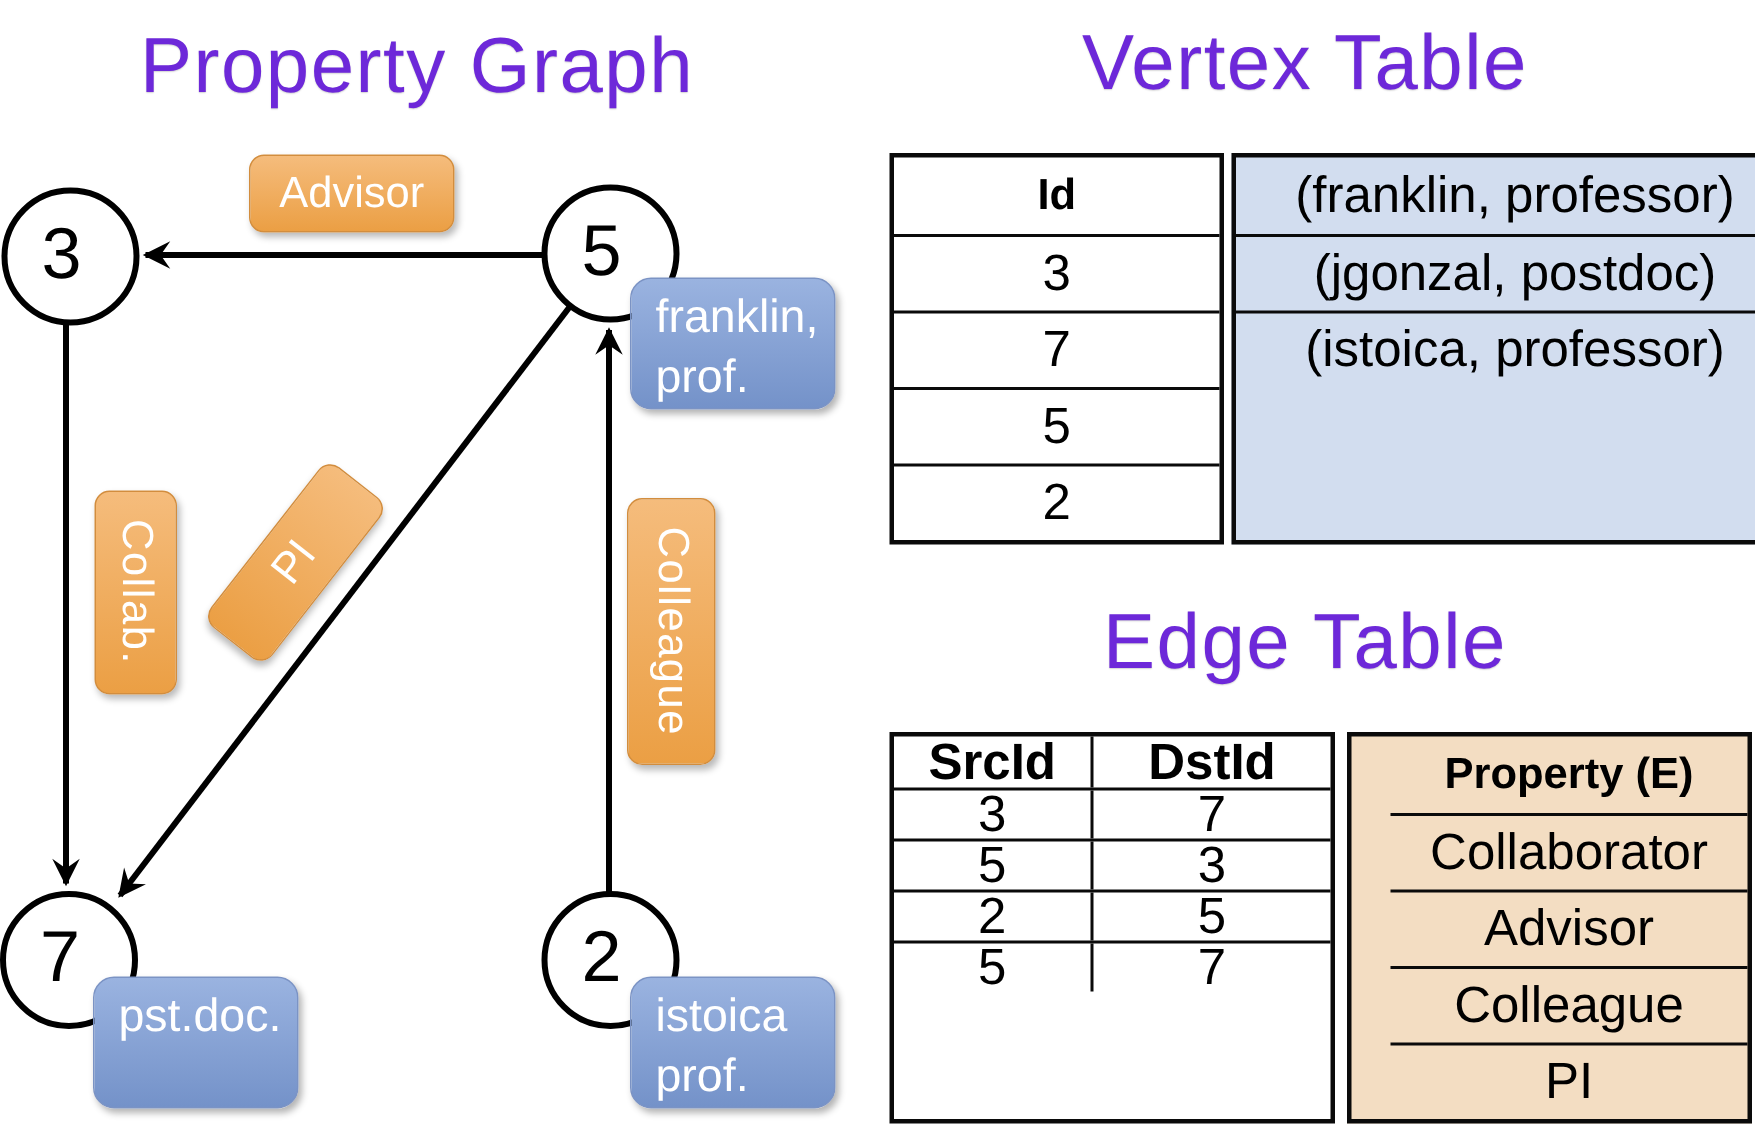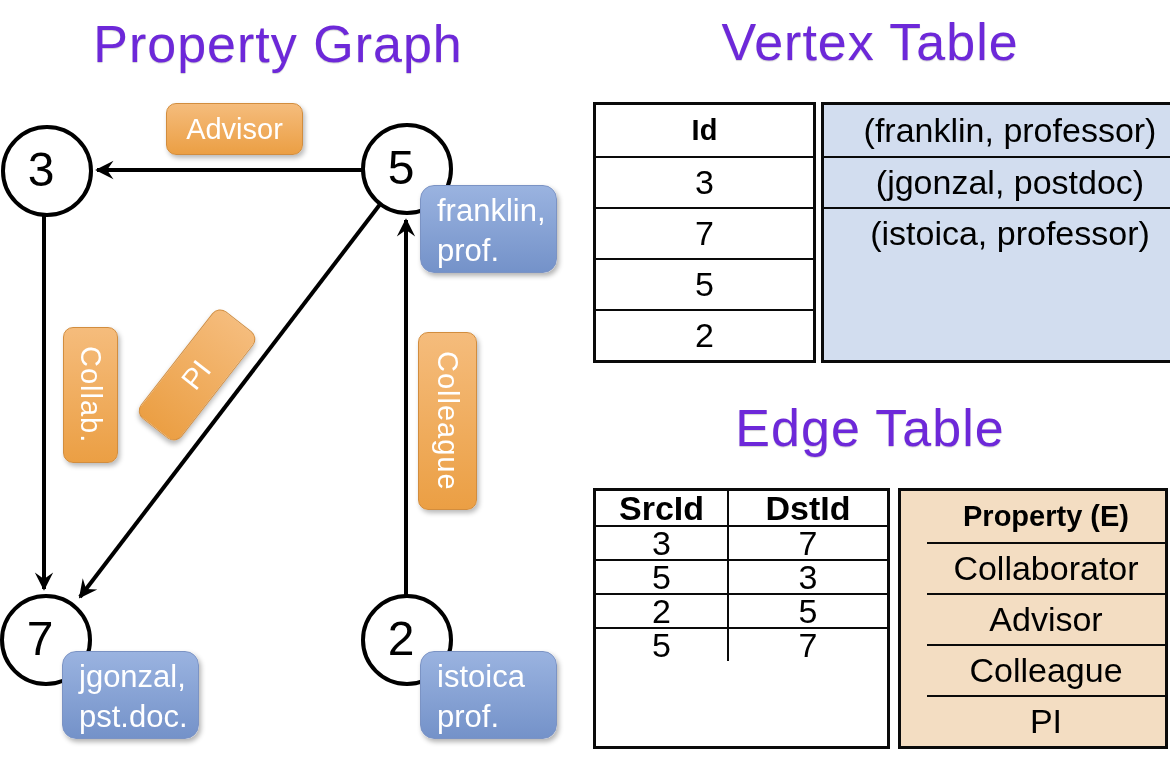--- a/index.html
+++ b/index.html
@@ -100,21 +100,20 @@
   </div>
   <div class="abs vertex-circle" style="left:361px; top:594px;">
     <span>2</span>
   </div>
 
   <div class="abs prop-box" style="left:420px; top:185px;">
     <div>franklin,</div>
     <div>prof.</div>
   </div>
   <div class="abs prop-box" style="left:62px; top:651px;">
-    <div>jgonzal,</div>
     <div>pst.doc.</div>
   </div>
   <div class="abs prop-box" style="left:420px; top:651px;">
     <div>istoica</div>
     <div>prof.</div>
   </div>
 
   <div class="abs edge-pill" style="left:166px; top:103px; width:137px; height:52px;">
     <span>Advisor</span>
   </div>

